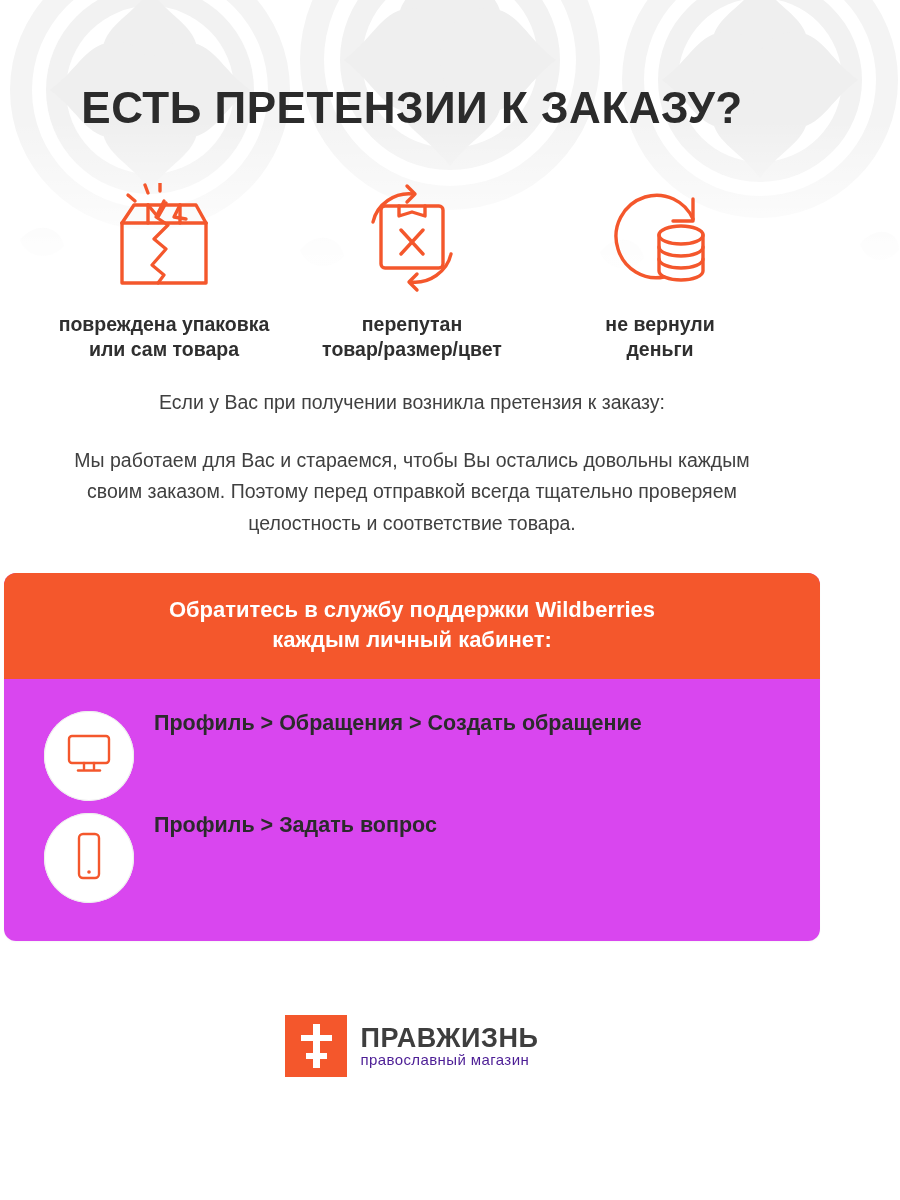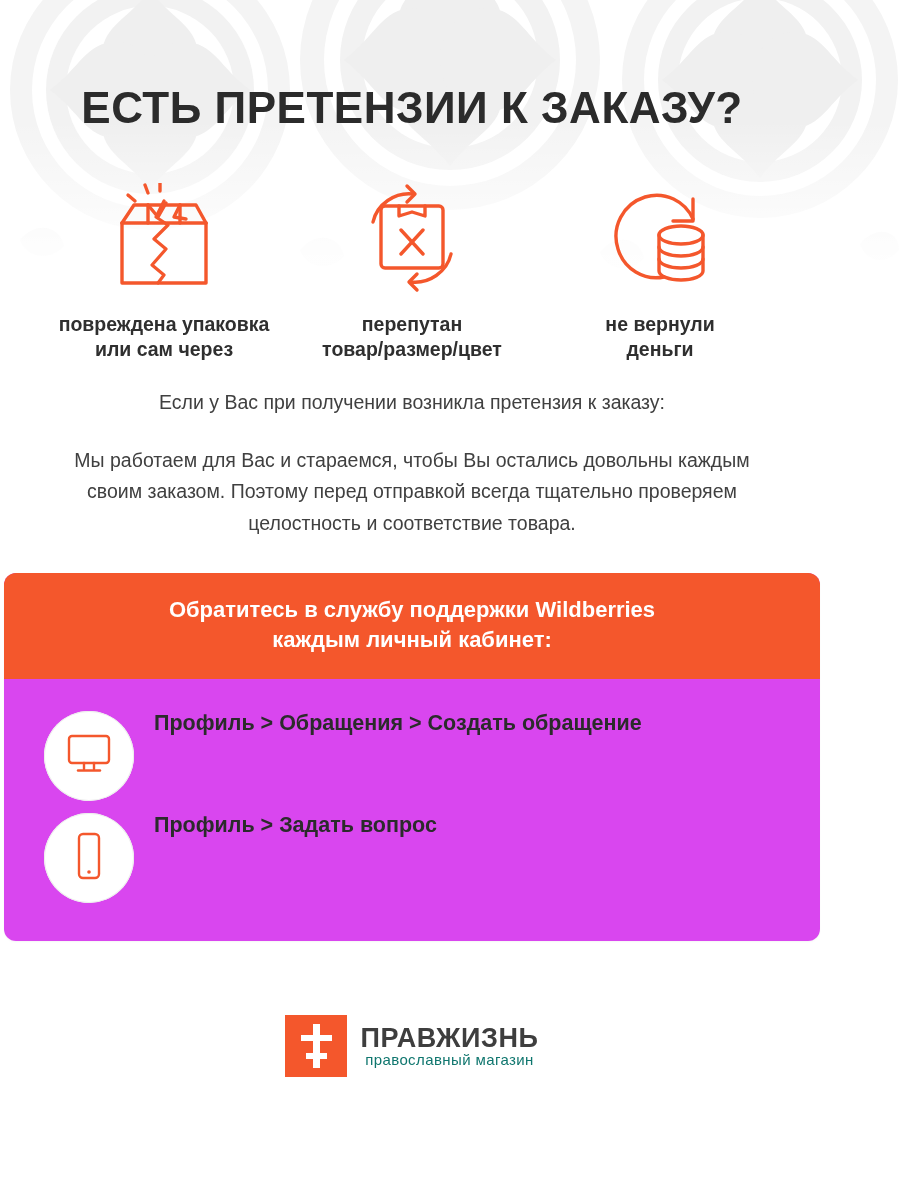--- a/index.html
+++ b/index.html
@@ -172,31 +172,30 @@
     position: absolute;
     left: 21px;
     top: 38px;
     width: 21px;
     height: 6px;
     background: #ffffff;
   }
   .logo-text {
     margin-left: 13px;
     line-height: 1;
-    text-align: center;
   }
   .logo-name {
     font-size: 27px;
     font-weight: bold;
     color: #3e3e3e;
     letter-spacing: 0.6px;
   }
   .logo-sub {
     font-size: 15px;
-    color: #0f766e;
+    color: #4c1d95;
     letter-spacing: 0.4px;
   }
 </style>
 </head>
 <body>
 
 <div class="bg-ornament">
   <svg width="900" height="300" viewBox="0 0 900 300" xmlns="http://www.w3.org/2000/svg">
     <rect x="0" y="0" width="900" height="300" fill="#ffffff"></rect>
     <g fill="#f2f2f2">
@@ -282,21 +281,21 @@
             <path d="M76,22 L70,34 L82,36"></path>
 
             <path d="M44,10 L41,2"></path>
             <path d="M56,8 L56,0"></path>
             <path d="M31,18 L24,12"></path>
           </svg>
         </span>
       </div>
       <div class="caption">
         <span>повреждена упаковка</span><br>
-        <span>или сам через</span>
+        <span>или сам товара</span>
       </div>
     </div>
 
     <div class="reason">
       <div class="icon-wrap">
         <span>
           <svg width="126" height="118" viewBox="0 0 126 118" xmlns="http://www.w3.org/2000/svg" fill="none" stroke="#F4572C" stroke-width="3.4" stroke-linejoin="round" stroke-linecap="round">
 
             <rect x="32" y="26" width="62" height="62" rx="4"></rect>
             <path d="M50,26 L50,36 L63,32 L76,36 L76,26"></path>

